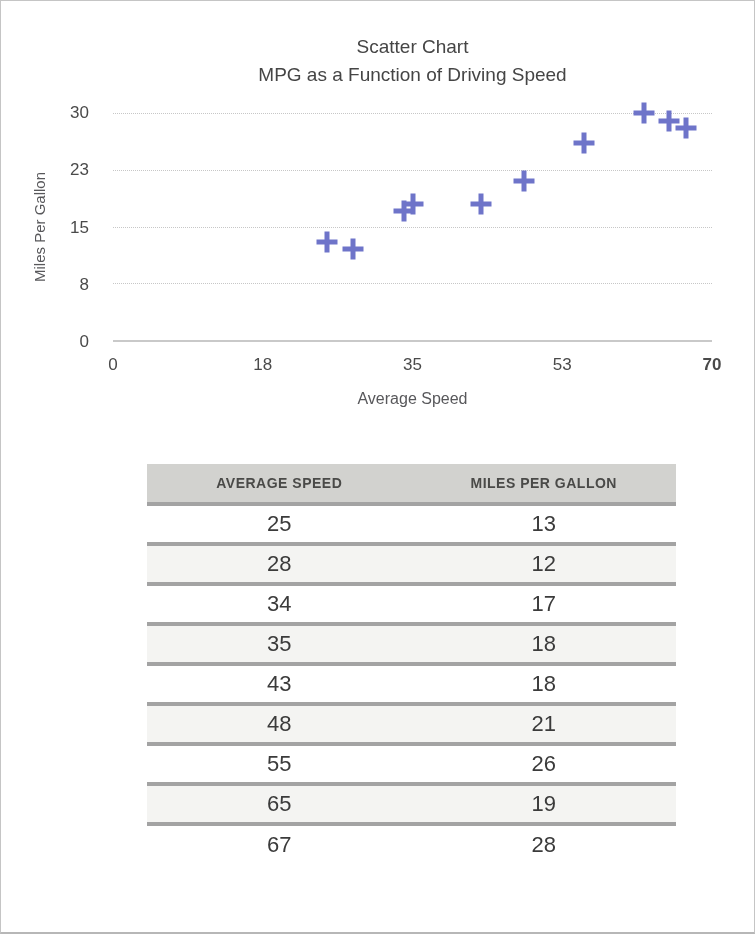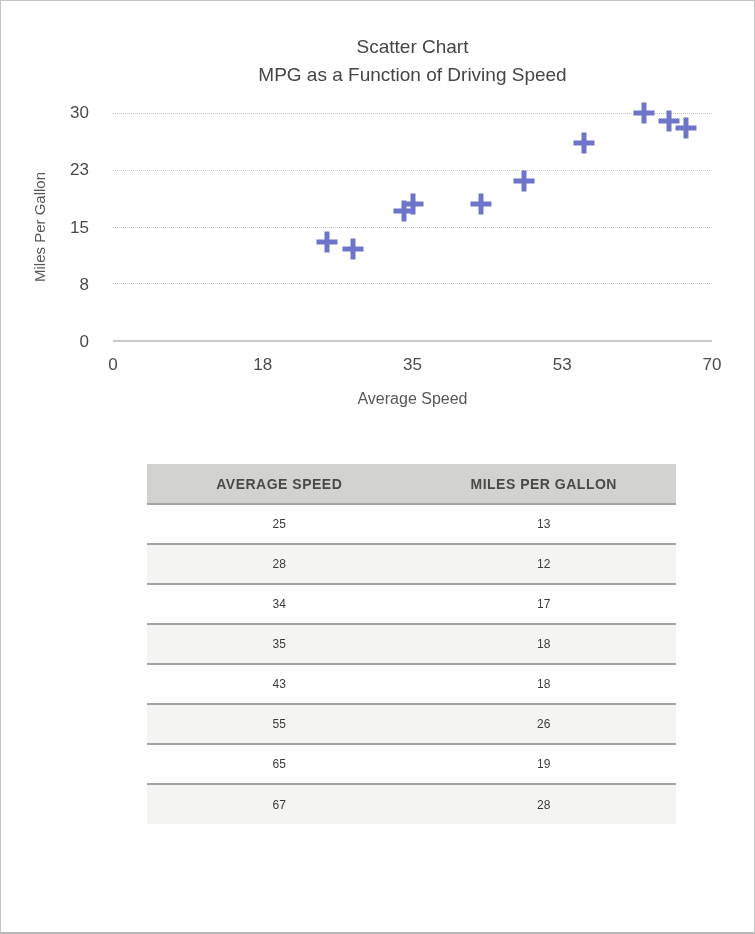--- a/index.html
+++ b/index.html
@@ -46,21 +46,21 @@
     position: absolute; right: 0; transform: translateY(-50%);
     font-size: 17px; color: #4a4a4a; text-align: right;
   }
   .yt-0 { top: 0; } .yt-1 { top: 25%; margin-left: 13px; } .yt-2 { top: 50%; } .yt-3 { top: 75%; } .yt-4 { top: 100%; }
 
   .x-ticks { position: absolute; left: 112px; top: 352px; width: 599px; height: 24px; }
   .x-tick {
     position: absolute; transform: translateX(-50%);
     font-size: 17px; color: #4a4a4a; line-height: 24px;
   }
-  .xt-0 { left: 0; } .xt-1 { left: 25%; } .xt-2 { left: 50%; } .xt-3 { left: 75%; } .xt-4 { left: 100%; }
+  .xt-0 { left: 0; } .xt-1 { left: 25%; } .xt-2 { left: 50%; } .xt-3 { left: 75%; } .xt-4 { left: 100%; font-weight: bold; }
 
   .y-axis-title {
     position: absolute; left: 38px; top: 226px;
     transform: translate(-50%, -50%) rotate(-90deg);
     white-space: nowrap;
     font-size: 15px; color: #58585b;
   }
   .x-axis-title {
     position: absolute; left: 112px; top: 386px; width: 599px;
     text-align: center; font-size: 16px; line-height: 24px; color: #58585b;
@@ -83,23 +83,23 @@
   .data-table {
     position: absolute; left: 146px; top: 463px; width: 529px;
     border-collapse: collapse; table-layout: fixed;
   }
   .data-table th {
     height: 40px; background: #d2d2cf;
     font-size: 14px; font-weight: 700; letter-spacing: 0.5px;
     color: #4a4a48; text-align: center; vertical-align: middle;
   }
   .data-table td {
-    height: 40px; font-size: 12px; color: #3b3b3b;
+    height: 40px; font-size: 22px; color: #3b3b3b;
     text-align: center; vertical-align: middle;
-    border-top: 2px solid #a3a3a3;
+    border-top: 4px solid #a3a3a3;
   }
   .data-table tbody tr:nth-child(even) { background: #f4f4f2; }
   .data-table tbody tr:nth-child(odd)  { background: #ffffff; }
 </style>
 </head>
 <body>
 
 <div class="page">
 
   <div class="chart">
@@ -168,20 +168,24 @@
         </tr>
         <tr>
           <td>35</td>
           <td>18</td>
         </tr>
         <tr>
           <td>43</td>
           <td>18</td>
         </tr>
         <tr>
+          <td>48</td>
+          <td>21</td>
+        </tr>
+        <tr>
           <td>55</td>
           <td>26</td>
         </tr>
         <tr>
           <td>65</td>
           <td>19</td>
         </tr>
         <tr>
           <td>67</td>
           <td>28</td>

